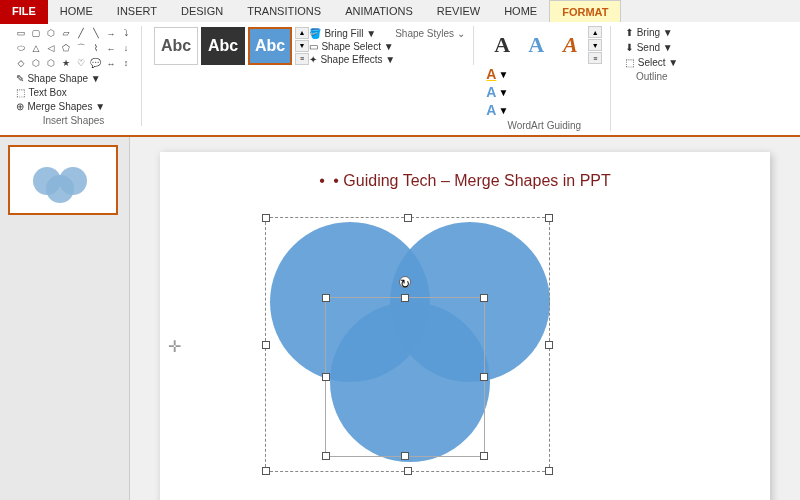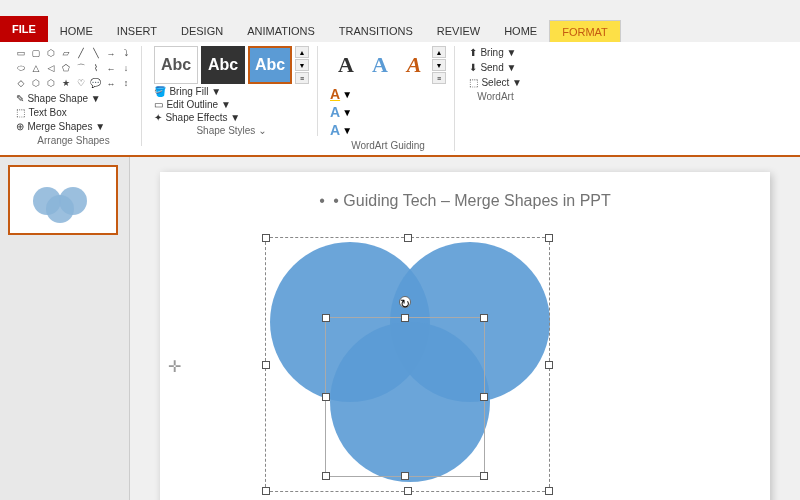--- a/index.html
+++ b/index.html
@@ -1,36 +1,36 @@
 <!DOCTYPE html>
 <html><head>
   <meta charset="utf-8">
   <style>
     * { margin: 0; padding: 0; box-sizing: border-box; }
     body { width: 800px; height: 500px; overflow: hidden; font-family: 'Segoe UI', Arial, sans-serif; font-size: 12px; background: #f0f0f0; }
 
     
-    .tab-bar { display: flex; background: #f0f0f0; height: 42px; align-items: flex-end; }
+    .tab-bar { display: flex; background: #f0f0f0; height: 22px; align-items: center; }
     .tab { padding: 4px 12px; font-size: 11px; cursor: pointer; height: 22px; display: flex; align-items: center; color: #333; }
-    .tab.active { background: #fde047; border: 1px solid #ccc; border-bottom: none; color: #c55a11; font-weight: normal; }
+    .tab.active { background: #fef9c3; border: 1px solid #ccc; border-bottom: none; color: #c55a11; font-weight: bold; }
     .tab.file { background: #c00000; color: #fff; font-weight: bold; padding: 4px 12px; height: 26px; }
 
     
     .ribbon-content { background: #fff; display: flex; padding: 4px 6px; border-bottom: 2px solid #c55a11; gap: 4px; align-items: flex-start; }
     .ribbon-group-label { font-size: 10px; color: #666; margin-top: 2px; text-align: center; }
 
     
     .insert-shapes-group { display: flex; flex-direction: column; border-right: 1px solid #ddd; padding: 0 8px; }
     .shapes-grid { display: grid; grid-template-columns: repeat(8, 14px); gap: 1px; margin-bottom: 2px; }
     .shape-icon { width: 14px; height: 14px; display: flex; align-items: center; justify-content: center; font-size: 9px; color: #444; cursor: pointer; }
     .shapes-tools { display: flex; flex-direction: column; gap: 1px; font-size: 10px; color: #333; }
     .shapes-tool-btn { display: flex; align-items: center; gap: 3px; cursor: pointer; padding: 1px 2px; }
 
     
-    .shape-styles-group { display: flex; flex-direction: column; border-right: 1px solid #ddd; padding: 0 8px; }
+    .shape-styles-group { display: flex; flex-direction: row; border-right: 1px solid #ddd; padding: 0 8px; }
     .style-samples { display: flex; gap: 3px; align-items: center; }
     .style-sample { width: 44px; height: 38px; display: flex; align-items: center; justify-content: center; border: 1px solid #ccc; cursor: pointer; font-size: 16px; font-weight: bold; }
     .style-sample.s1 { background: #fff; color: #555; }
     .style-sample.s2 { background: #333; color: #fff; border-color: #333; }
     .style-sample.s3 { background: #5b9bd5; color: #fff; border: 2px solid #c55a11; }
     .scroll-arrows { display: flex; flex-direction: column; gap: 1px; }
     .scroll-arrow { width: 14px; height: 12px; background: #f0f0f0; border: 1px solid #ccc; display: flex; align-items: center; justify-content: center; font-size: 7px; cursor: pointer; }
 
     .shape-options { display: flex; flex-direction: column; gap: 2px; font-size: 10px; margin-top: 2px; }
     .shape-option-btn { display: flex; align-items: center; gap: 3px; cursor: pointer; color: #333; }
@@ -52,39 +52,39 @@
     .main-area { display: flex; height: calc(500px - 100px); }
 
     
     .slide-panel { width: 130px; background: #e8e8e8; border-right: 1px solid #ccc; padding: 8px; display: flex; flex-direction: column; gap: 4px; overflow-y: auto; }
     .slide-thumb { width: 110px; height: 70px; background: #fff; border: 2px solid #c55a11; display: flex; align-items: center; justify-content: center; cursor: pointer; position: relative; }
 
     
     .canvas-area { flex: 1; background: #f0f0f0; display: flex; align-items: center; justify-content: center; position: relative; overflow: hidden; }
     .slide-canvas { width: 610px; height: 370px; background: #fff; position: relative; box-shadow: 2px 2px 8px rgba(0,0,0,0.2); }
 
-    .slide-text { position: absolute; top: 20px; left: 50%; transform: translateX(-50%); font-size: 16px; color: #737373; white-space: nowrap; }
+    .slide-text { position: absolute; top: 20px; left: 50%; transform: translateX(-50%); font-size: 16px; color: #7f1d1d; white-space: nowrap; }
     .bullet { margin-right: 4px; }
 
     
     .shapes-container { position: absolute; top: 60px; left: 100px; width: 340px; height: 280px; }
 
     
     .circle { position: absolute; border-radius: 50%; background: #5b9bd5; opacity: 0.9; }
   </style>
 </head>
 <body>
 
 <div class="tab-bar">
   <div class="tab file">FILE</div>
   <div class="tab">HOME</div>
   <div class="tab">INSERT</div>
   <div class="tab">DESIGN</div>
+  <div class="tab">TRANSITIONS</div>
   <div class="tab">ANIMATIONS</div>
-  <div class="tab">TRANSITIONS</div>
   <div class="tab">REVIEW</div>
   <div class="tab">HOME</div>
   <div class="tab active">FORMAT</div>
 </div>
 
 <div class="ribbon-content">
 
   <div class="insert-shapes-group">
     <div class="shapes-grid">
 
@@ -122,42 +122,42 @@
       </div>
       <div class="shapes-tool-btn">
         <span>⬚</span>
         <span>Text Box</span>
       </div>
       <div class="shapes-tool-btn">
         <span>⊕</span>
         <span>Merge Shapes ▼</span>
       </div>
     </div>
-    <div class="ribbon-group-label">Arrange Shapes</div>
+    <div class="ribbon-group-label">Insert Shapes</div>
   </div>
 
   <div class="shape-styles-group">
     <div class="style-samples">
       <div class="style-sample s1">Abc</div>
       <div class="style-sample s2">Abc</div>
       <div class="style-sample s3">Abc</div>
       <div class="scroll-arrows">
         <div class="scroll-arrow">▲</div>
         <div class="scroll-arrow">▼</div>
         <div class="scroll-arrow">≡</div>
       </div>
     </div>
     <div class="shape-options">
       <div class="shape-option-btn">
         <span>🪣</span>
         <span>Bring Fill ▼</span>
       </div>
       <div class="shape-option-btn">
         <span>▭</span>
-        <span>Edit Outline ▼</span>
+        <span>Shape Select ▼</span>
       </div>
       <div class="shape-option-btn">
         <span>✦</span>
         <span>Shape Effects ▼</span>
       </div>
     </div>
     <div class="ribbon-group-label">Shape Styles <span style="cursor:pointer;">⌄</span></div>
   </div>
 
   <div class="wordart-group">
@@ -196,21 +196,21 @@
       </div>
       <div class="arrange-btn">
         <span>⬇</span>
         <span>Send ▼</span>
       </div>
       <div class="arrange-btn">
         <span>⬚</span>
         <span>Select ▼</span>
       </div>
     </div>
-    <div class="ribbon-group-label">WordArt</div>
+    <div class="ribbon-group-label">Outline</div>
   </div>
 
 </div>
 
 <div class="main-area">
 
   <div class="slide-panel">
     <div style="display:flex; align-items:center; gap:4px;">
 
       <div class="slide-thumb">

